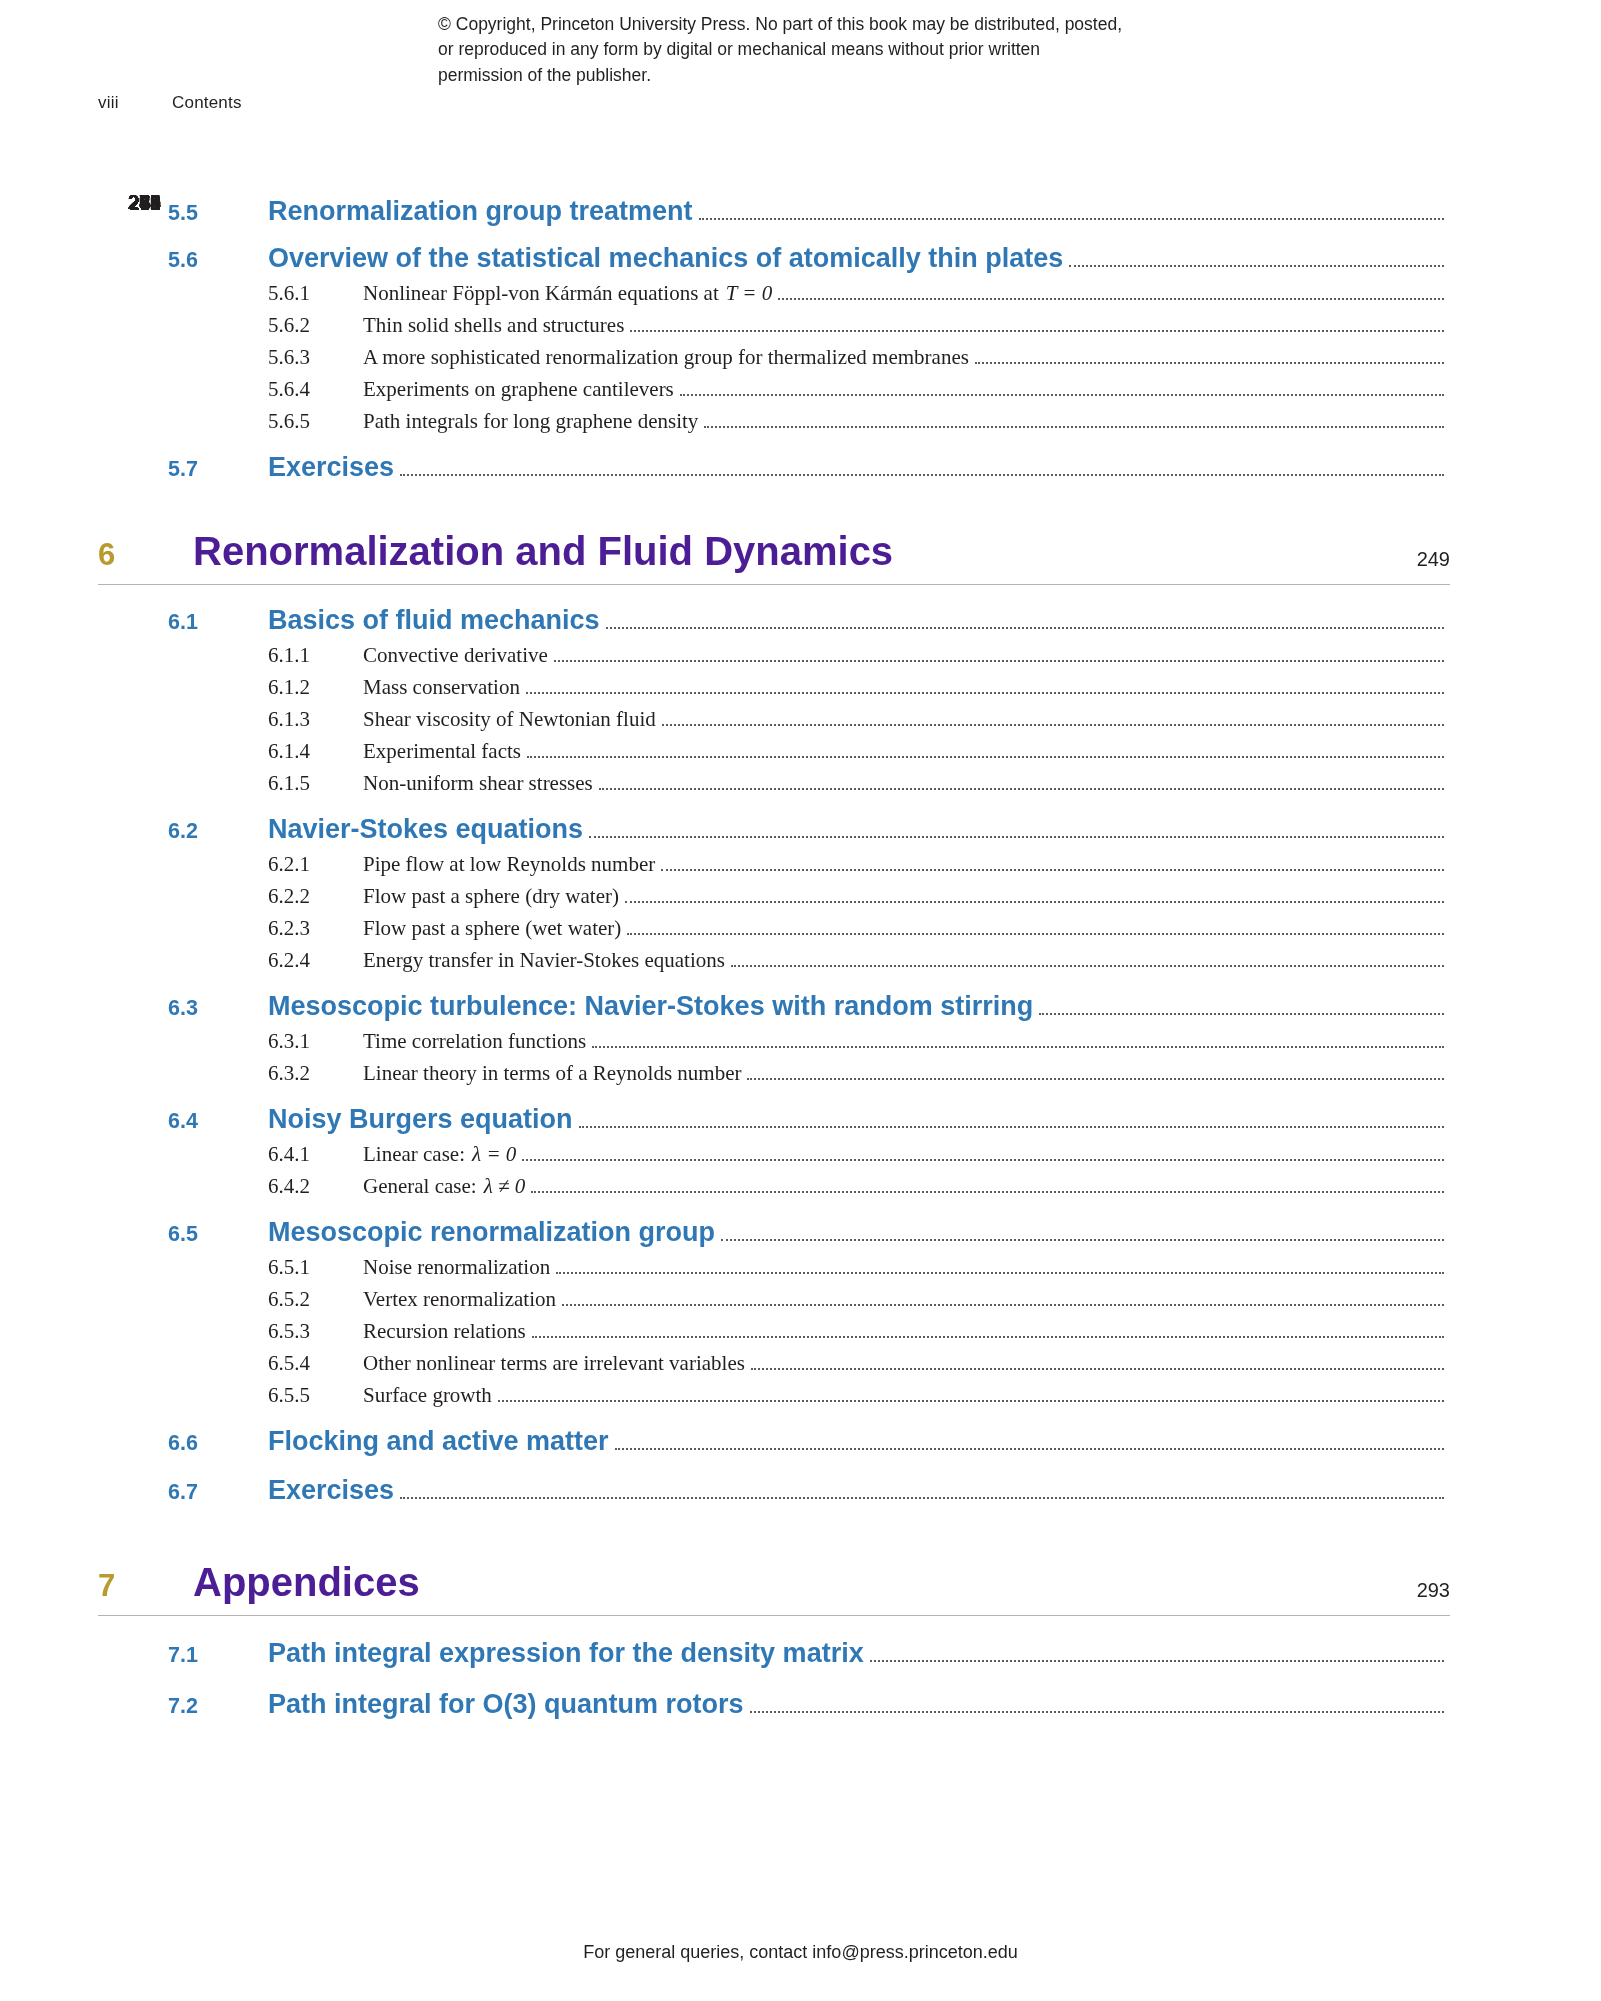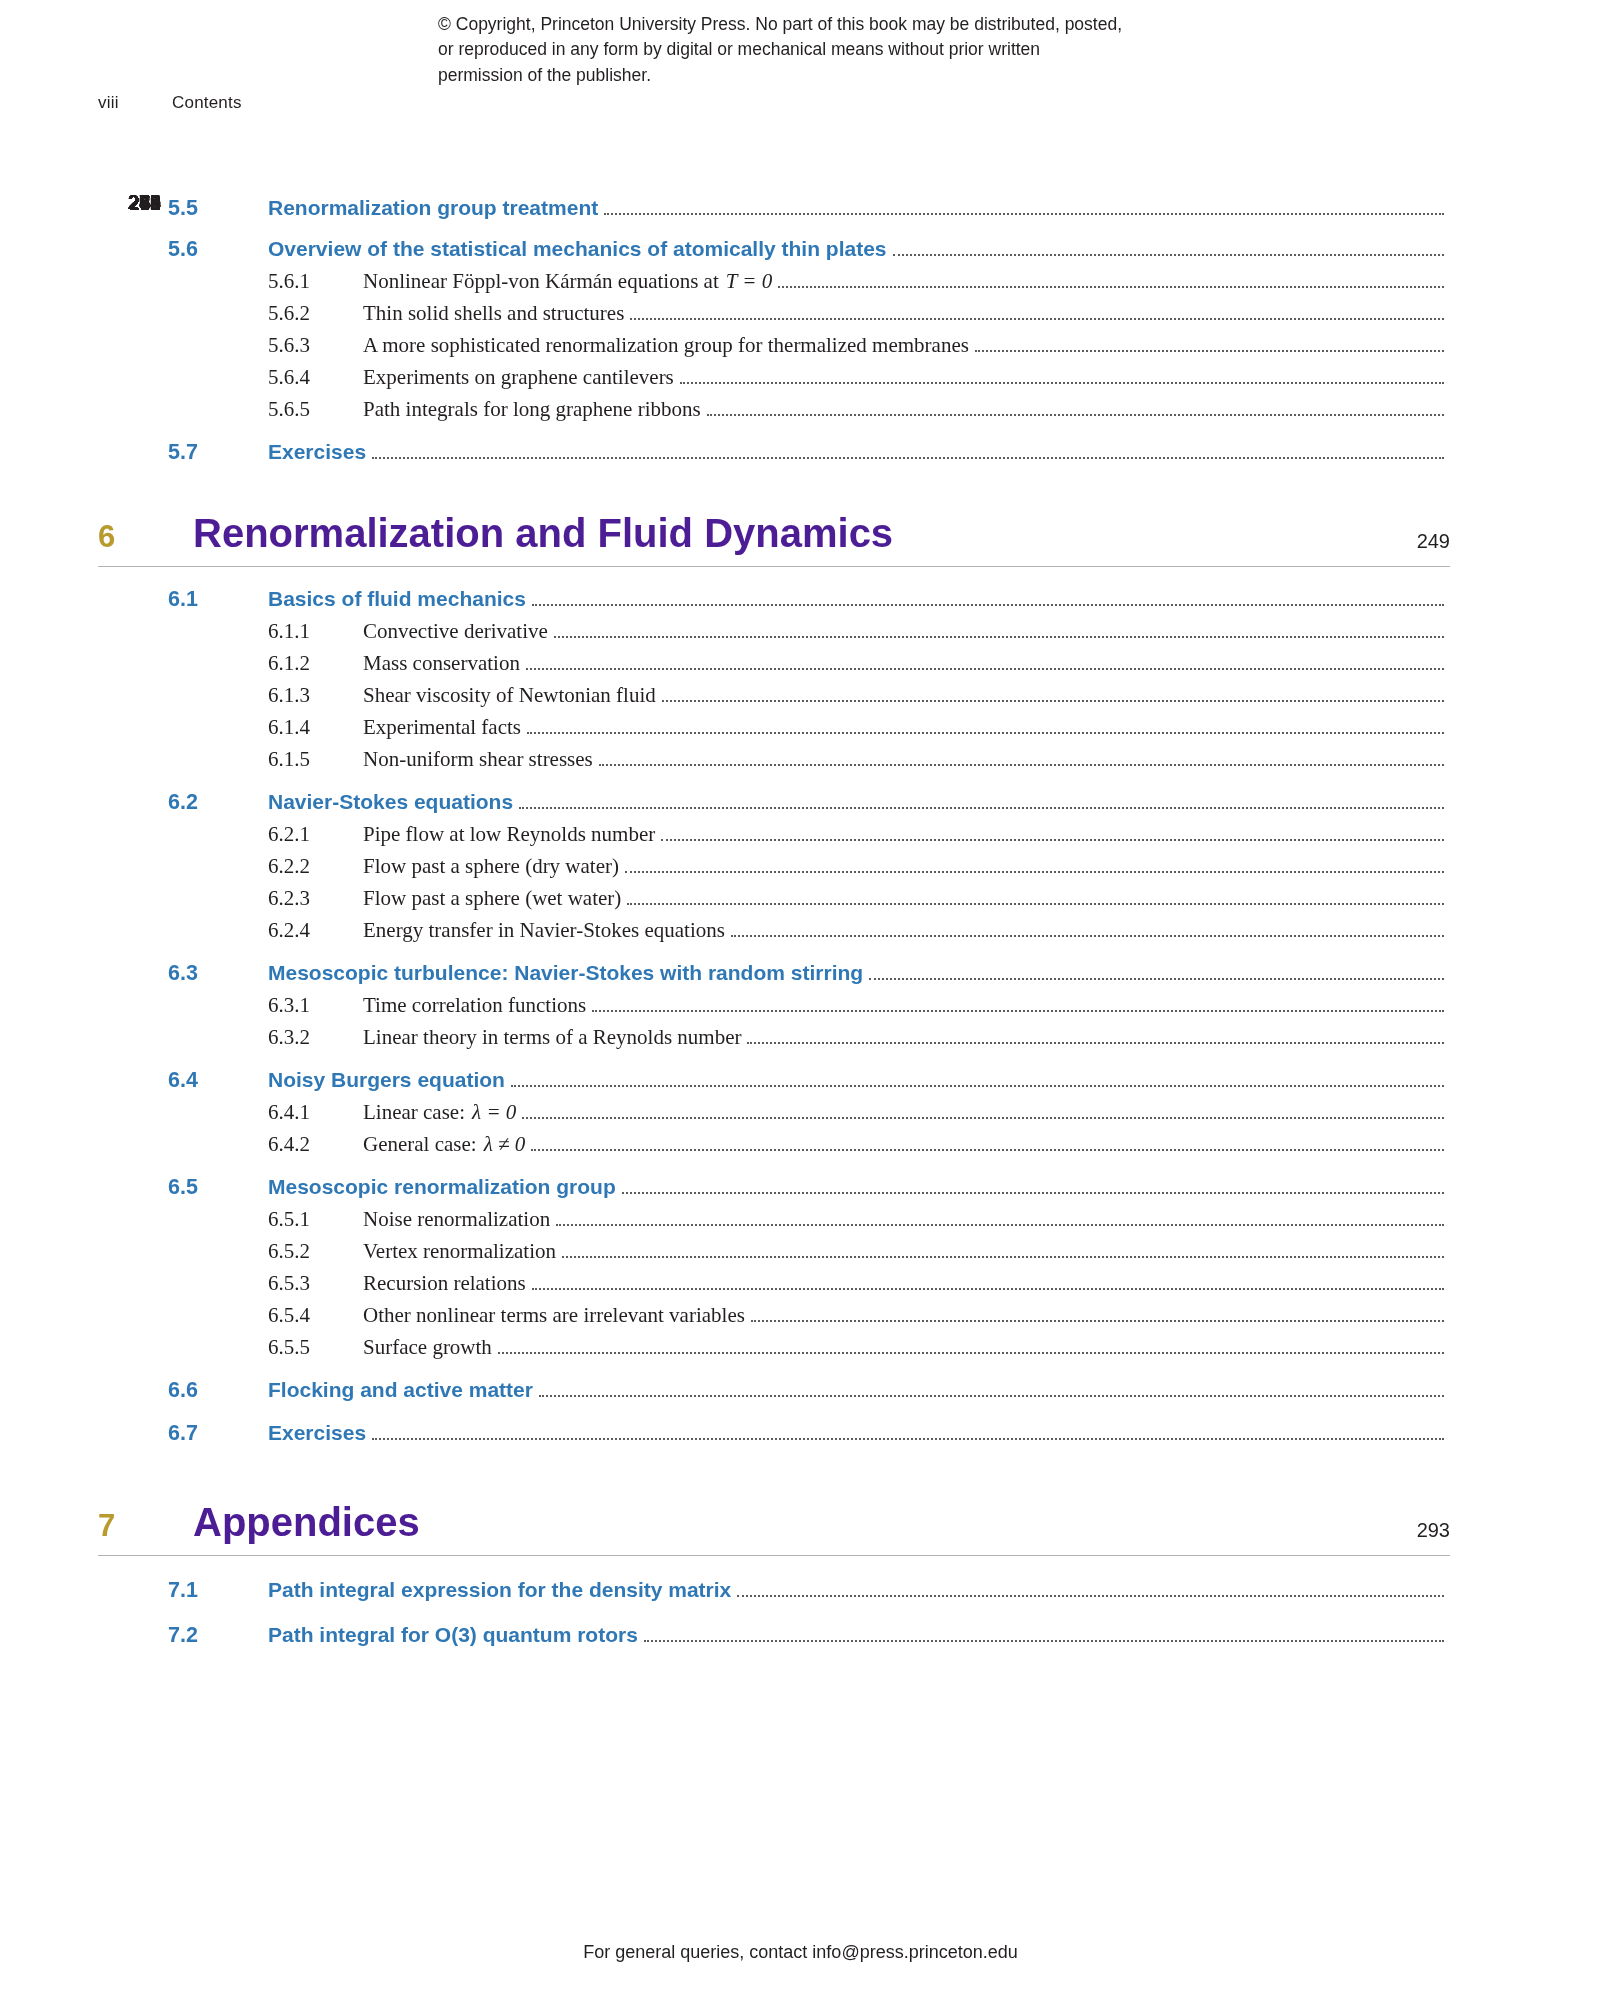--- a/index.html
+++ b/index.html
@@ -111,21 +111,21 @@
   .sec1 .num {
     flex: 0 0 100px;
     margin-left: 70px;
     font-family: "Liberation Sans", sans-serif;
     font-size: 21.5px;
     font-weight: 600;
     color: #2f78b5;
   }
   .sec1 .title {
     font-family: "Liberation Sans", sans-serif;
-    font-size: 21px;
+    font-size: 27px;
     font-weight: 600;
     color: #2f78b5;
     white-space: nowrap;
   }
   .sec1 .dots {
     flex: 1 1 auto;
     border-bottom: 2.5px dotted #5b5b5b;
     margin: 0 6px 6px 6px;
     min-width: 12px;
     height: 1px;
@@ -243,21 +243,21 @@
 
     <div class="sec2">
       <span class="num">5.6.4</span>
       <span class="title">Experiments on graphene cantilevers</span>
       <span class="dots"></span>
       <span class="page">240</span>
     </div>
 
     <div class="sec2">
       <span class="num">5.6.5</span>
-      <span class="title">Path integrals for long graphene ribbons</span>
+      <span class="title">Path integrals for long graphene density</span>
       <span class="dots"></span>
       <span class="page">241</span>
     </div>
 
     <div class="sec1" style="margin-top:18px;">
       <span class="num">5.7</span>
       <span class="title">Exercises</span>
       <span class="dots"></span>
       <span class="page">244</span>
     </div>

